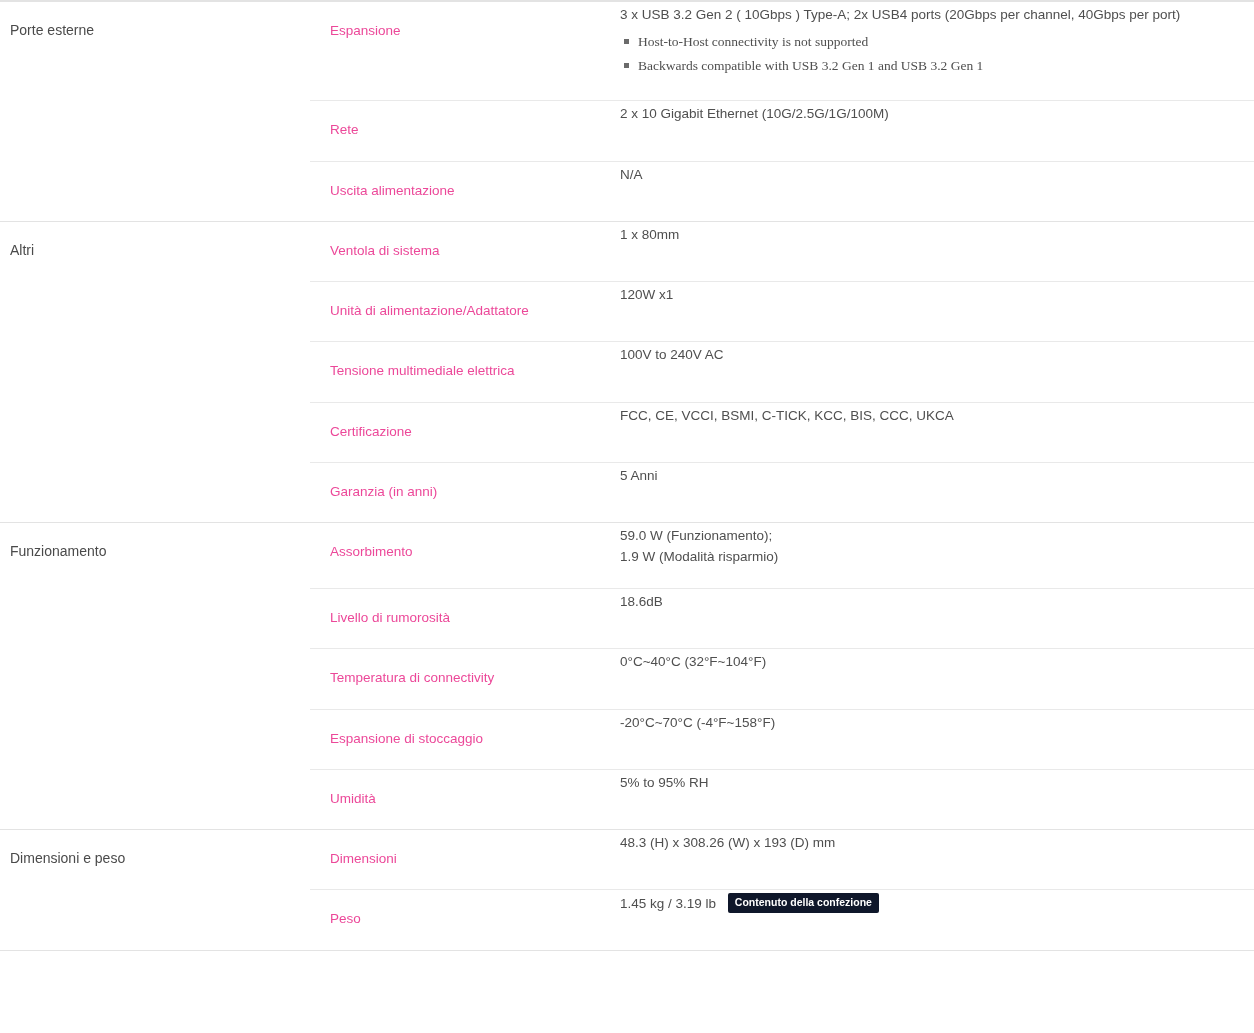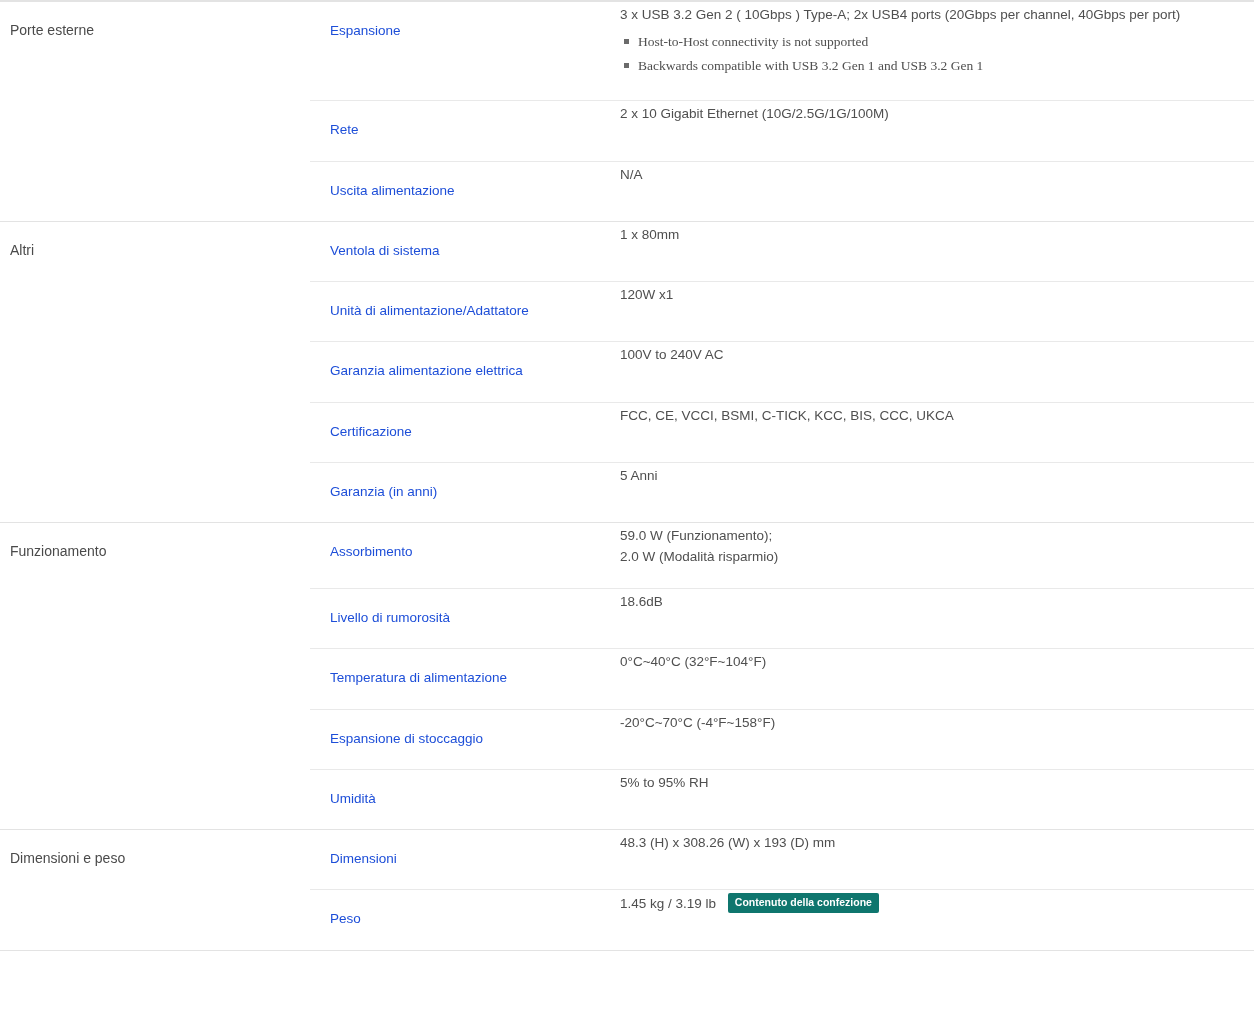--- a/index.html
+++ b/index.html
@@ -48,21 +48,21 @@
   }
   .group-cell .group-title {
     display: block;
     padding-top: 1px;
   }
 
   .label-cell {
     width: 310px;
     padding: 19px 16px 20px 20px;
     font-size: 13.5px;
-    color: #1d4ed8;
+    color: #ec4899;
     line-height: 1.5;
   }
 
   .value-cell {
     padding: 3px 24px 20px 0px;
     font-size: 13.5px;
     color: #4f4f4f;
     line-height: 1.55;
   }
 
@@ -87,21 +87,21 @@
     top: 7px;
     width: 5px;
     height: 5px;
     background: #6b6b6b;
   }
 
   .badge {
     display: inline-block;
     margin-left: 8px;
     padding: 4px 7px 5px 7px;
-    background: #0f766e;
+    background: #0f172a;
     color: #ffffff;
     font-size: 10.5px;
     line-height: 1;
     border-radius: 2px;
     white-space: nowrap;
     vertical-align: 2px;
     font-weight: bold;
   }
 
   .inline-wrap { display: inline; }
@@ -172,21 +172,21 @@
     <tr class="sub-row">
       <td class="label-cell">
         <span>Unità di alimentazione/Adattatore</span>
       </td>
       <td class="value-cell">
         <span class="value-line">120W x1</span>
       </td>
     </tr>
     <tr class="sub-row">
       <td class="label-cell">
-        <span>Garanzia alimentazione elettrica</span>
+        <span>Tensione multimediale elettrica</span>
       </td>
       <td class="value-cell">
         <span class="value-line">100V to 240V AC</span>
       </td>
     </tr>
     <tr class="sub-row">
       <td class="label-cell">
         <span>Certificazione</span>
       </td>
       <td class="value-cell">
@@ -204,34 +204,34 @@
 
     <tr class="group-row">
       <td class="group-cell" rowspan="5">
         <span class="group-title">Funzionamento</span>
       </td>
       <td class="label-cell">
         <span>Assorbimento</span>
       </td>
       <td class="value-cell">
         <span class="value-line">59.0 W (Funzionamento);</span>
-        <span class="value-line">2.0 W (Modalità risparmio)</span>
+        <span class="value-line">1.9 W (Modalità risparmio)</span>
       </td>
     </tr>
     <tr class="sub-row">
       <td class="label-cell">
         <span>Livello di rumorosità</span>
       </td>
       <td class="value-cell">
         <span class="value-line">18.6dB</span>
       </td>
     </tr>
     <tr class="sub-row">
       <td class="label-cell">
-        <span>Temperatura di alimentazione</span>
+        <span>Temperatura di connectivity</span>
       </td>
       <td class="value-cell">
         <span class="value-line">0°C~40°C (32°F~104°F)</span>
       </td>
     </tr>
     <tr class="sub-row">
       <td class="label-cell">
         <span>Espansione di stoccaggio</span>
       </td>
       <td class="value-cell">

